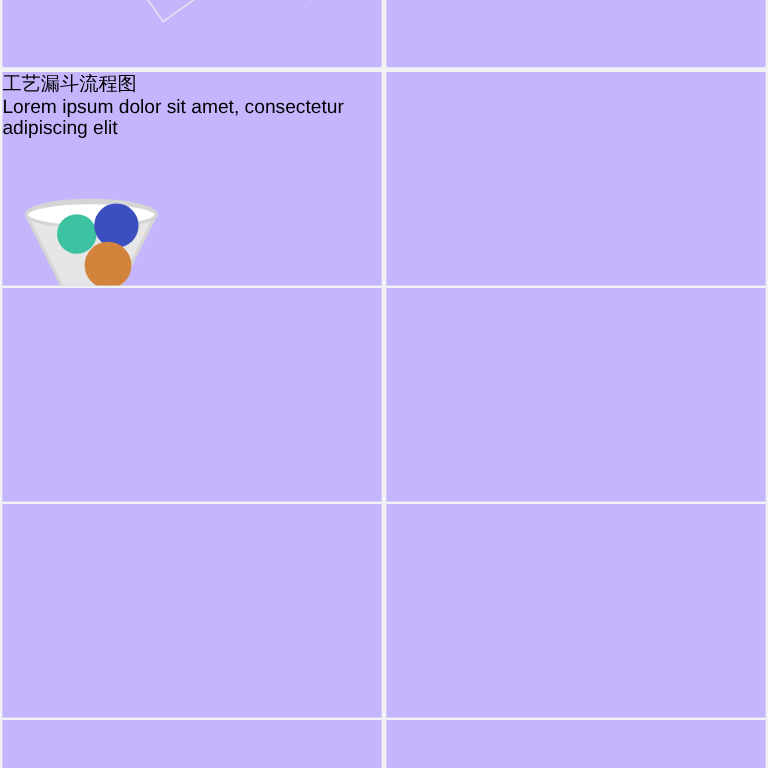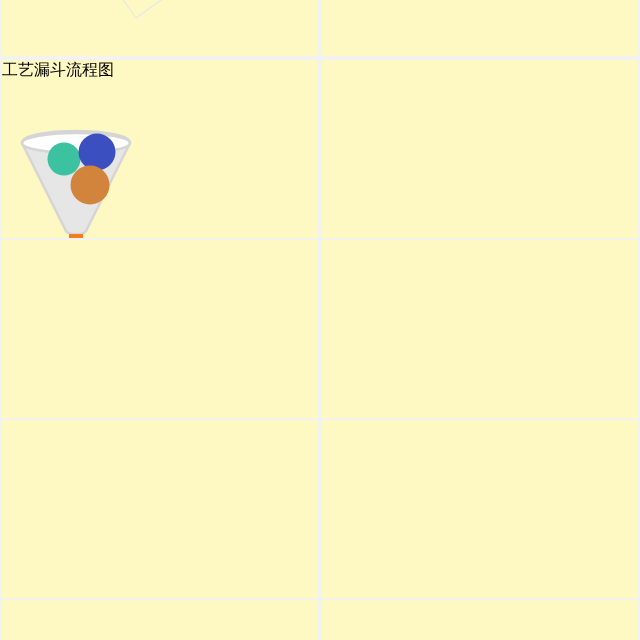--- a/index.html
+++ b/index.html
@@ -1,19 +1,19 @@
 <!DOCTYPE html>
 <html><head>
 <meta charset="utf-8">
 <style>
   html,body{margin:0;padding:0;}
   body{width:640px;height:640px;background:#ffffff;font-family:"Liberation Sans",sans-serif;overflow:hidden;
        -webkit-font-smoothing:antialiased;}
   #grid{position:relative;width:640px;height:640px;background:#f2f2f2;}
-  .slide{position:absolute;background:#fef9c3;overflow:hidden;}
+  .slide{position:absolute;background:#c4b5fd;overflow:hidden;}
 </style>
 </head>
 <body>
 
 <div id="grid">
 
 <div class="slide" id="s0" style="left:2px;top:-122px;width:316px;height:178px;">
   <svg class="net" width="316" height="178" viewBox="0 0 316 178">
     <g stroke="#e7e7ea" stroke-width="1.2" fill="none">
       <path d="M48 112 L120 120"></path>
@@ -25,20 +25,21 @@
       <path d="M258 122 L240 70"></path>
           <path d="M134 140 L190 100"></path>
     </g>
   </svg>
 </div>
 
 <div class="slide" id="s1" style="left:322px;top:-122px;width:316px;height:178px;"></div>
 
 <div class="slide" id="s2" style="left:2px;top:60px;width:316px;height:178px;">
   <div class="s2-title">工艺漏斗流程图</div>
+  <div class="s2-sub"><span class="dot"></span><span>Lorem ipsum dolor sit amet, consectetur adipiscing elit</span></div>
 
   <svg class="s2-svg" width="316" height="178" viewBox="0 0 316 178">
     <defs>
       <linearGradient id="fg" x1="0" y1="0" x2="0" y2="1">
         <stop offset="0" stop-color="#e6e6e6"></stop>
             <stop offset="1" stop-color="#dcdcdc"></stop>
       </linearGradient>
     </defs>
 
     <path d="M18 64 L103 154 L110 154 L105 152 L19 63 Z" fill="none"></path>

